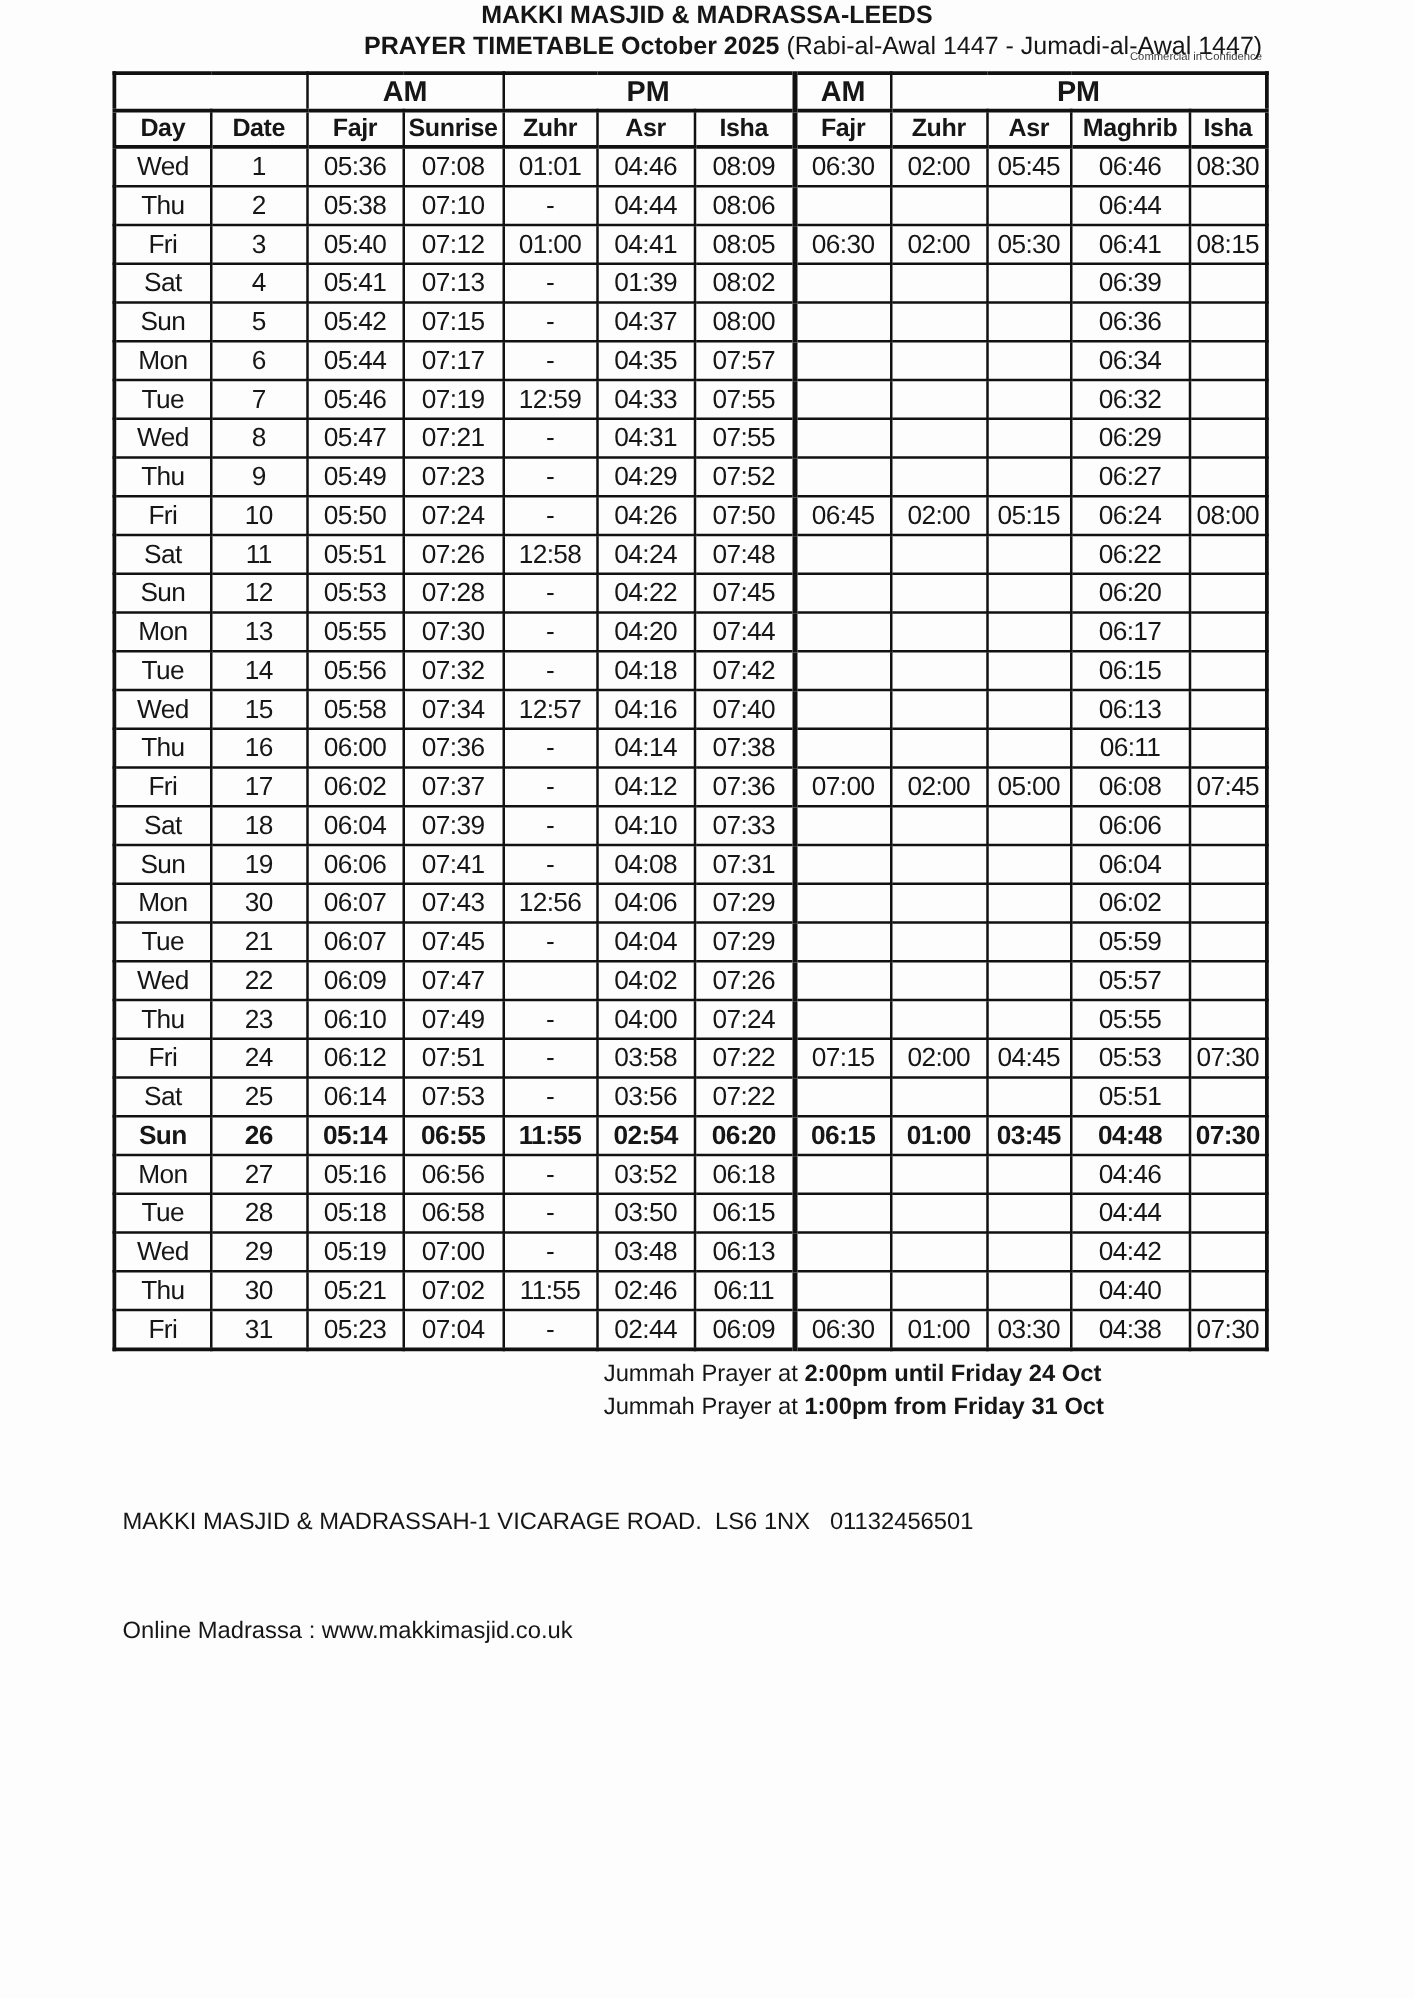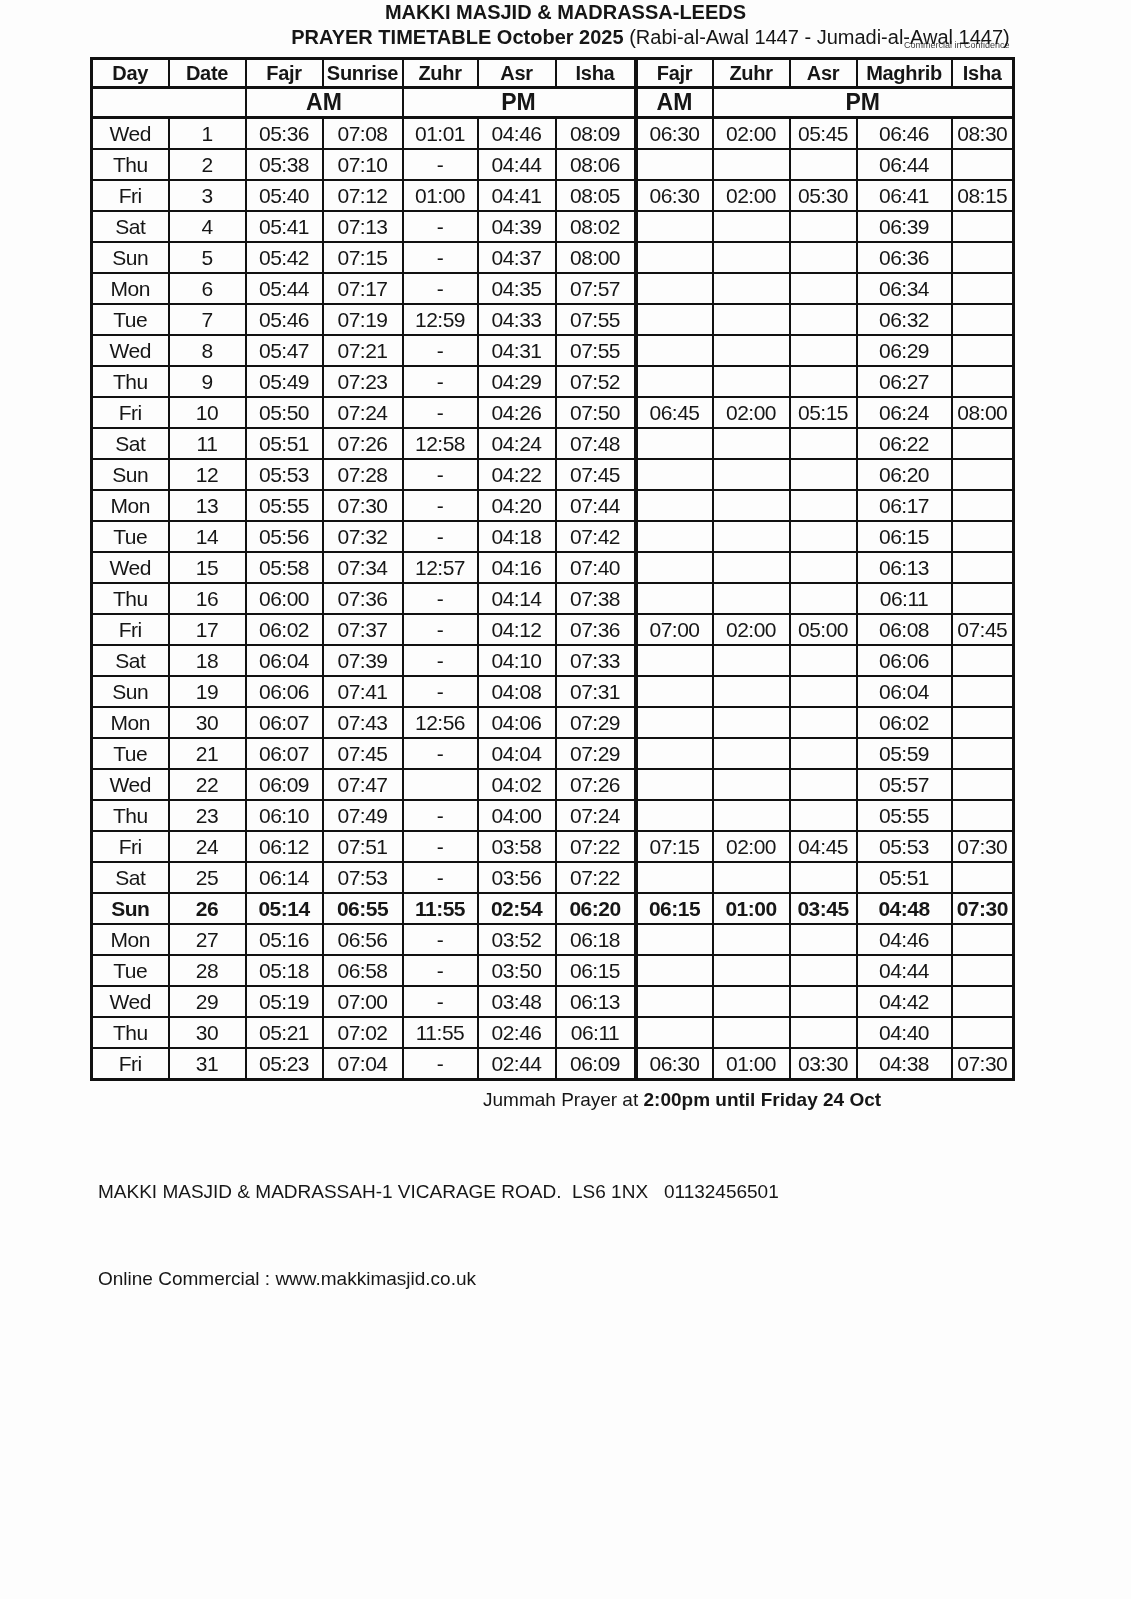--- a/index.html
+++ b/index.html
@@ -85,41 +85,41 @@
       <col style="width:75px">
         <col style="width:78px">
         <col style="width:80px">
         <col style="width:77px">
       <col style="width:77px">
         <col style="width:67px">
         <col style="width:95px">
         <col style="width:62px">
     </colgroup>
     <thead>
+      <tr>
+        <th colspan="2" class="ph"></th>
+        <th colspan="2" class="ph">AM</th>
+        <th colspan="3" class="ph">PM</th>
+        <th class="ph jam">AM</th>
+        <th colspan="4" class="ph">PM</th>
+      </tr>
       <tr id="col-header-row">
           <th class="ch">Day</th>
           <th class="ch">Date</th>
           <th class="ch">Fajr</th>
           <th class="ch">Sunrise</th>
           <th class="ch">Zuhr</th>
           <th class="ch">Asr</th>
           <th class="ch">Isha</th>
           <th class="ch jam">Fajr</th>
           <th class="ch">Zuhr</th>
           <th class="ch">Asr</th>
           <th class="ch">Maghrib</th>
           <th class="ch">Isha</th>
         </tr>
-      <tr>
-        <th colspan="2" class="ph"></th>
-        <th colspan="2" class="ph">AM</th>
-        <th colspan="3" class="ph">PM</th>
-        <th class="ph jam">AM</th>
-        <th colspan="4" class="ph">PM</th>
-      </tr>
     </thead>
     <tbody id="rows">
         <tr>
           <td>Wed</td>
           <td>1</td>
           <td>05:36</td>
           <td>07:08</td>
           <td>01:01</td>
           <td>04:46</td>
           <td>08:09</td>
@@ -156,21 +156,21 @@
           <td>05:30</td>
           <td>06:41</td>
           <td>08:15</td>
         </tr>
         <tr>
           <td>Sat</td>
           <td>4</td>
           <td>05:41</td>
           <td>07:13</td>
           <td>-</td>
-          <td>04:39</td>
+          <td>01:39</td>
           <td>08:02</td>
           <td class="jam"></td>
           <td></td>
           <td></td>
           <td>06:39</td>
           <td></td>
         </tr>
         <tr>
           <td>Sun</td>
           <td>5</td>
@@ -547,20 +547,21 @@
           <td>01:00</td>
           <td>03:30</td>
           <td>04:38</td>
           <td>07:30</td>
         </tr>
       </tbody>
   </table>
 
   <div class="notes">
     <div class="note"><span>Jummah Prayer at </span><span class="b">2:00pm until Friday 24 Oct</span></div>
+    <div class="note"><span>Jummah Prayer at </span><span class="b">1:00pm from Friday 31 Oct</span></div>
   </div>
 
   <div class="footer">
     <div>MAKKI MASJID &amp; MADRASSAH-1 VICARAGE ROAD.  LS6 1NX   01132456501</div>
-    <div>Online Commercial : www.makkimasjid.co.uk</div>
+    <div>Online Madrassa : www.makkimasjid.co.uk</div>
   </div>
 
 </div>
 
 </body></html>

